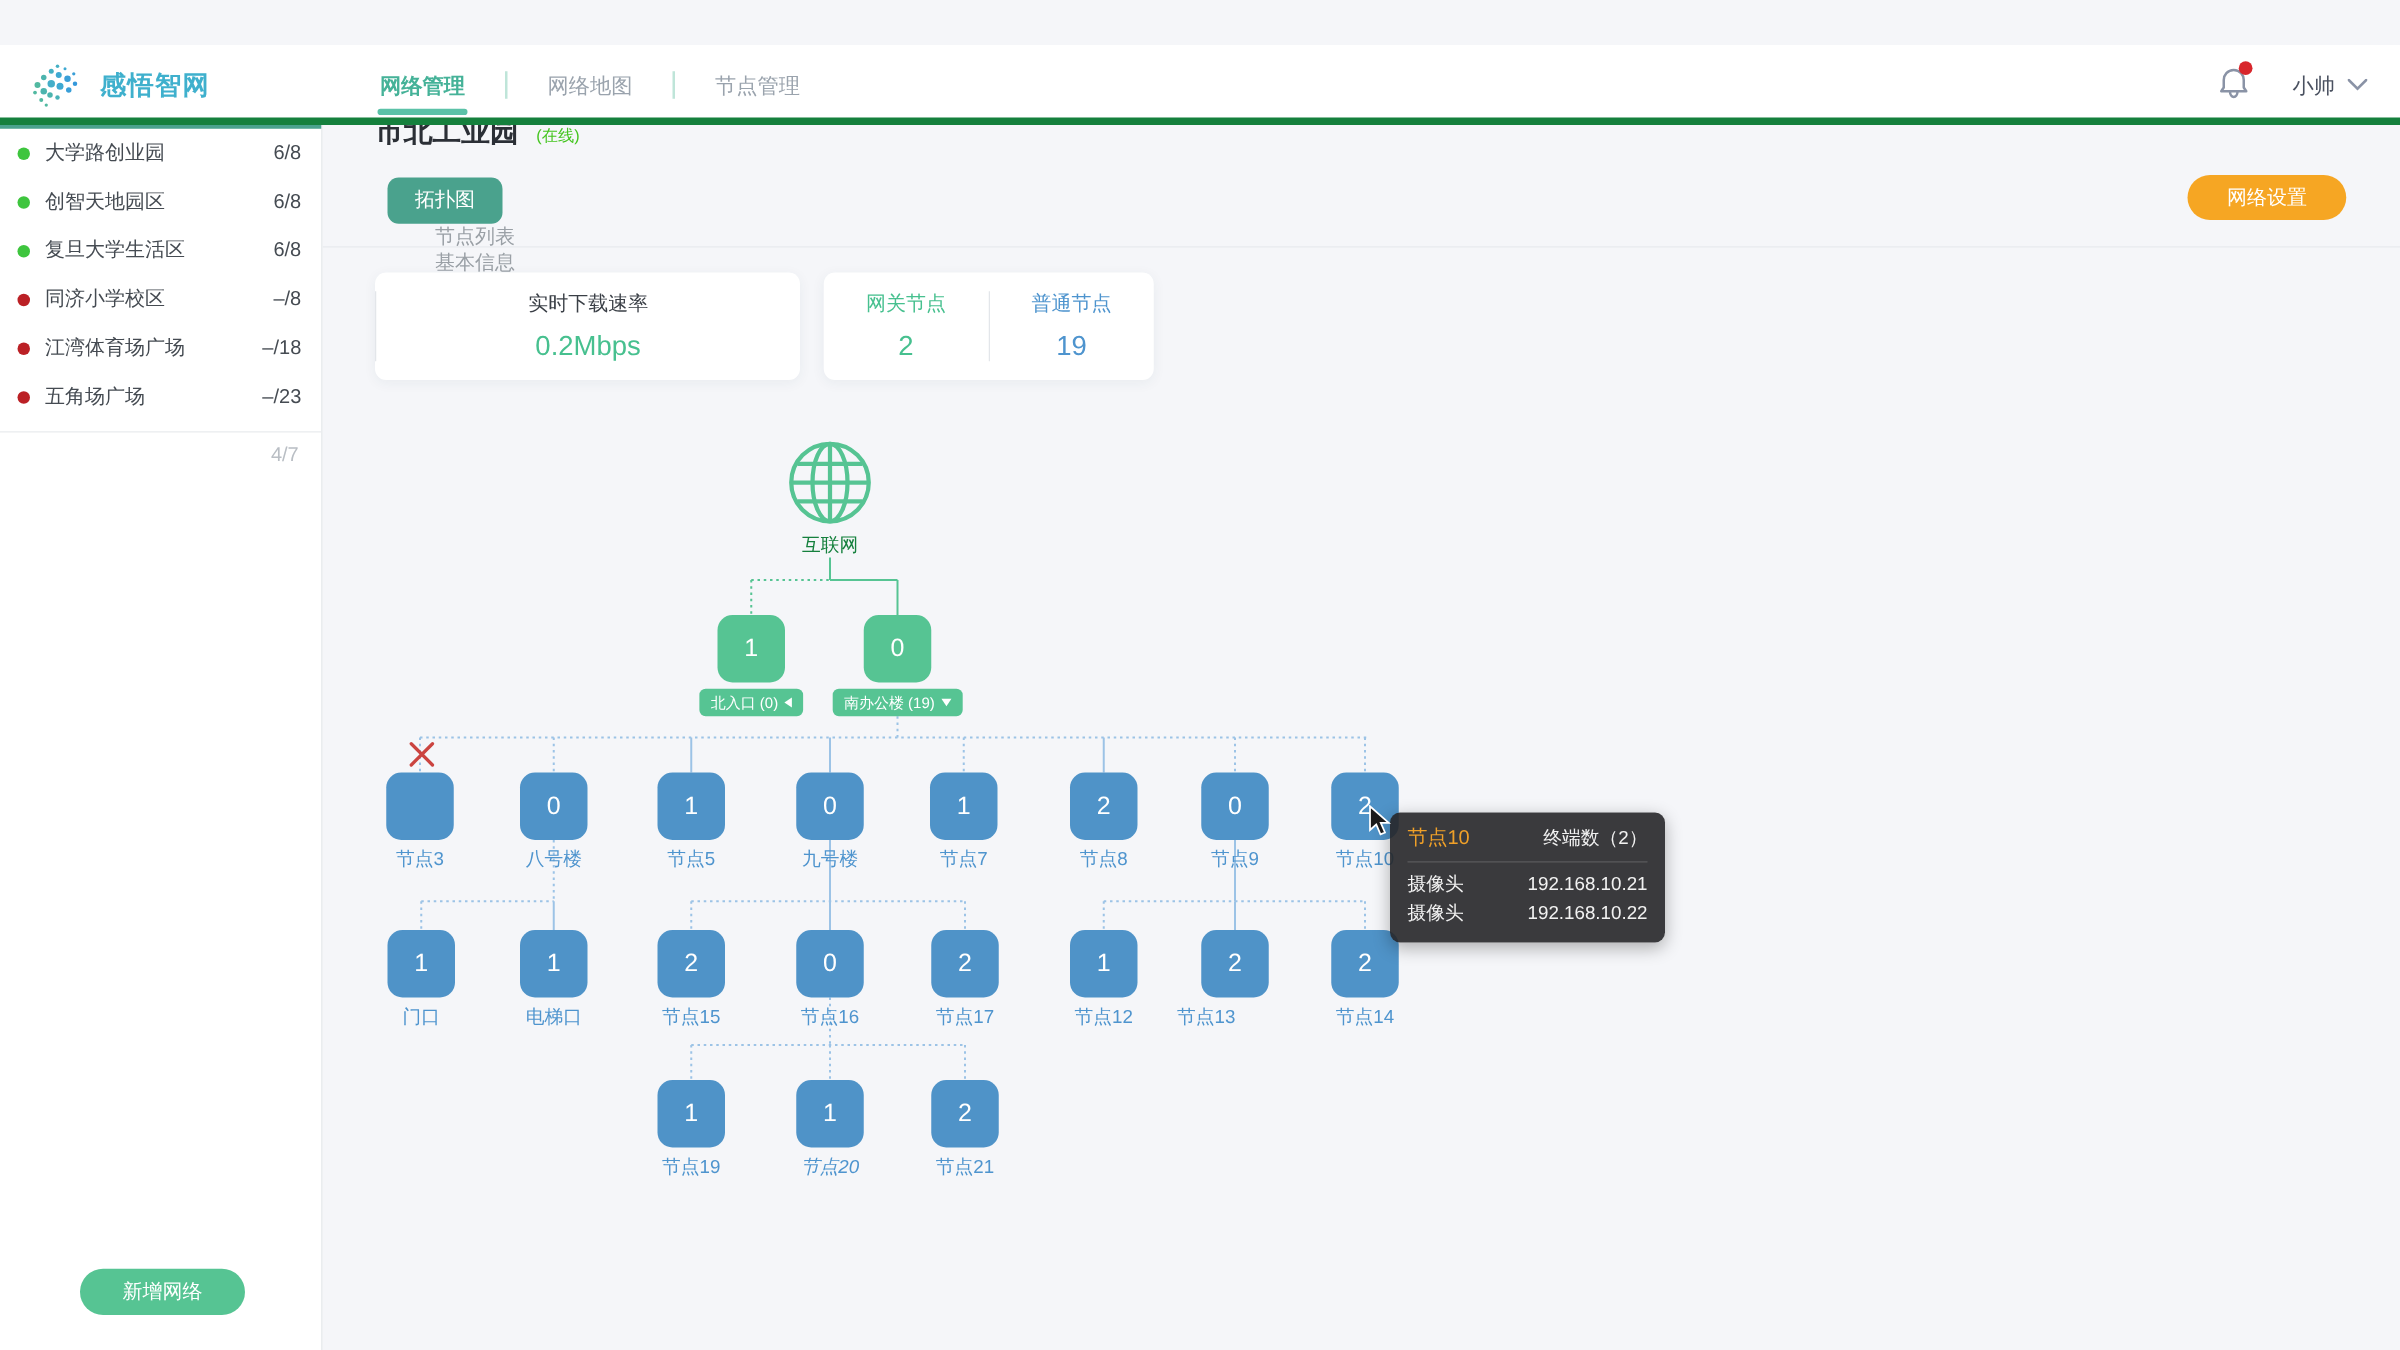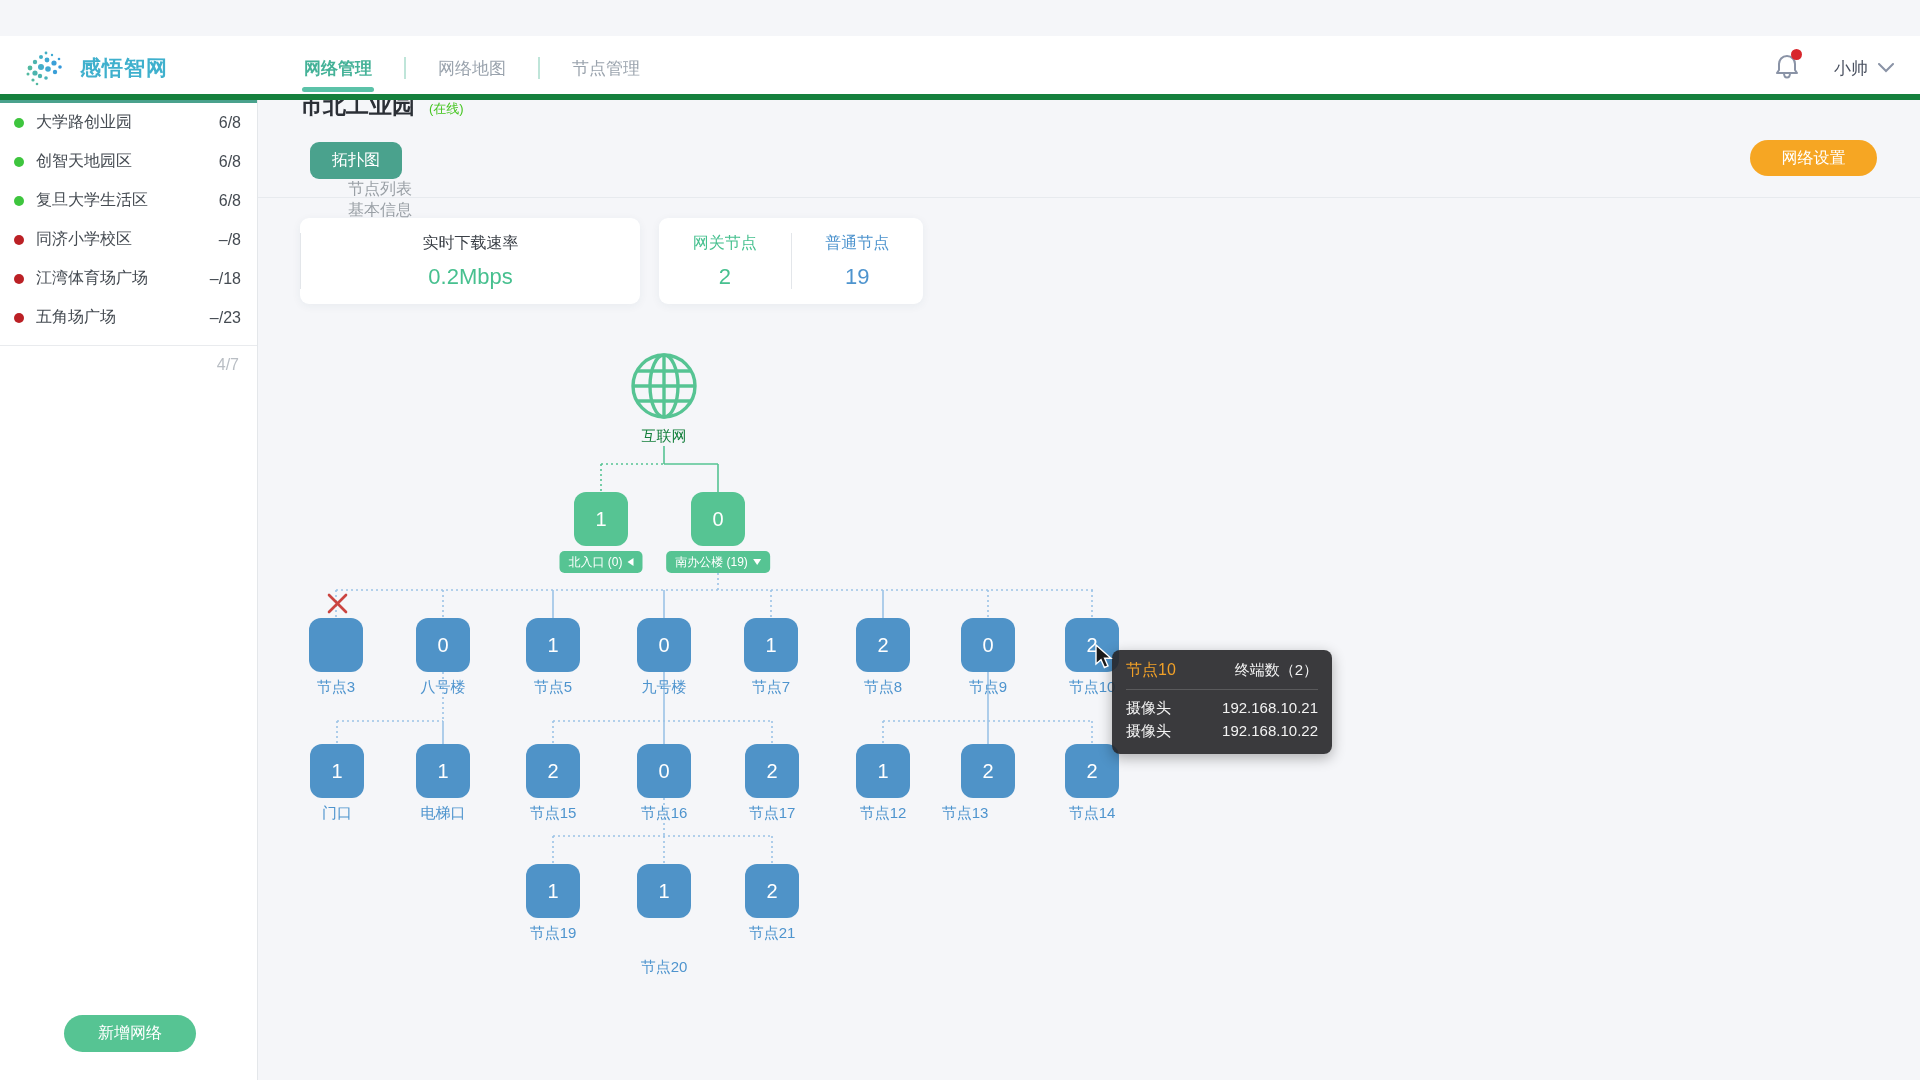--- a/index.html
+++ b/index.html
@@ -356,21 +356,21 @@
         <span>2</span>
       </div>
       <div class="tnode-label" style="left: 1027px; top: 804px;">节点14</div>
       <div class="tnode normal" style="left: 526px; top: 864px;">
         <span>1</span>
       </div>
       <div class="tnode-label" style="left: 488px; top: 924px;">节点19</div>
       <div class="tnode normal" style="left: 637px; top: 864px;">
         <span>1</span>
       </div>
-      <div class="tnode-label" style="left: 599px; top: 958px;">节点20</div>
+      <div class="tnode-label" style="left: 599px; top: 924px; font-style: italic;">节点20</div>
       <div class="tnode normal" style="left: 745px; top: 864px;">
         <span>2</span>
       </div>
       <div class="tnode-label" style="left: 707px; top: 924px;">节点21</div>
     </div>
 
   <div class="tooltip">
     <div class="tt-head">
       <span class="tt-title">节点10</span>
       <span class="tt-term">终端数（2）</span>

